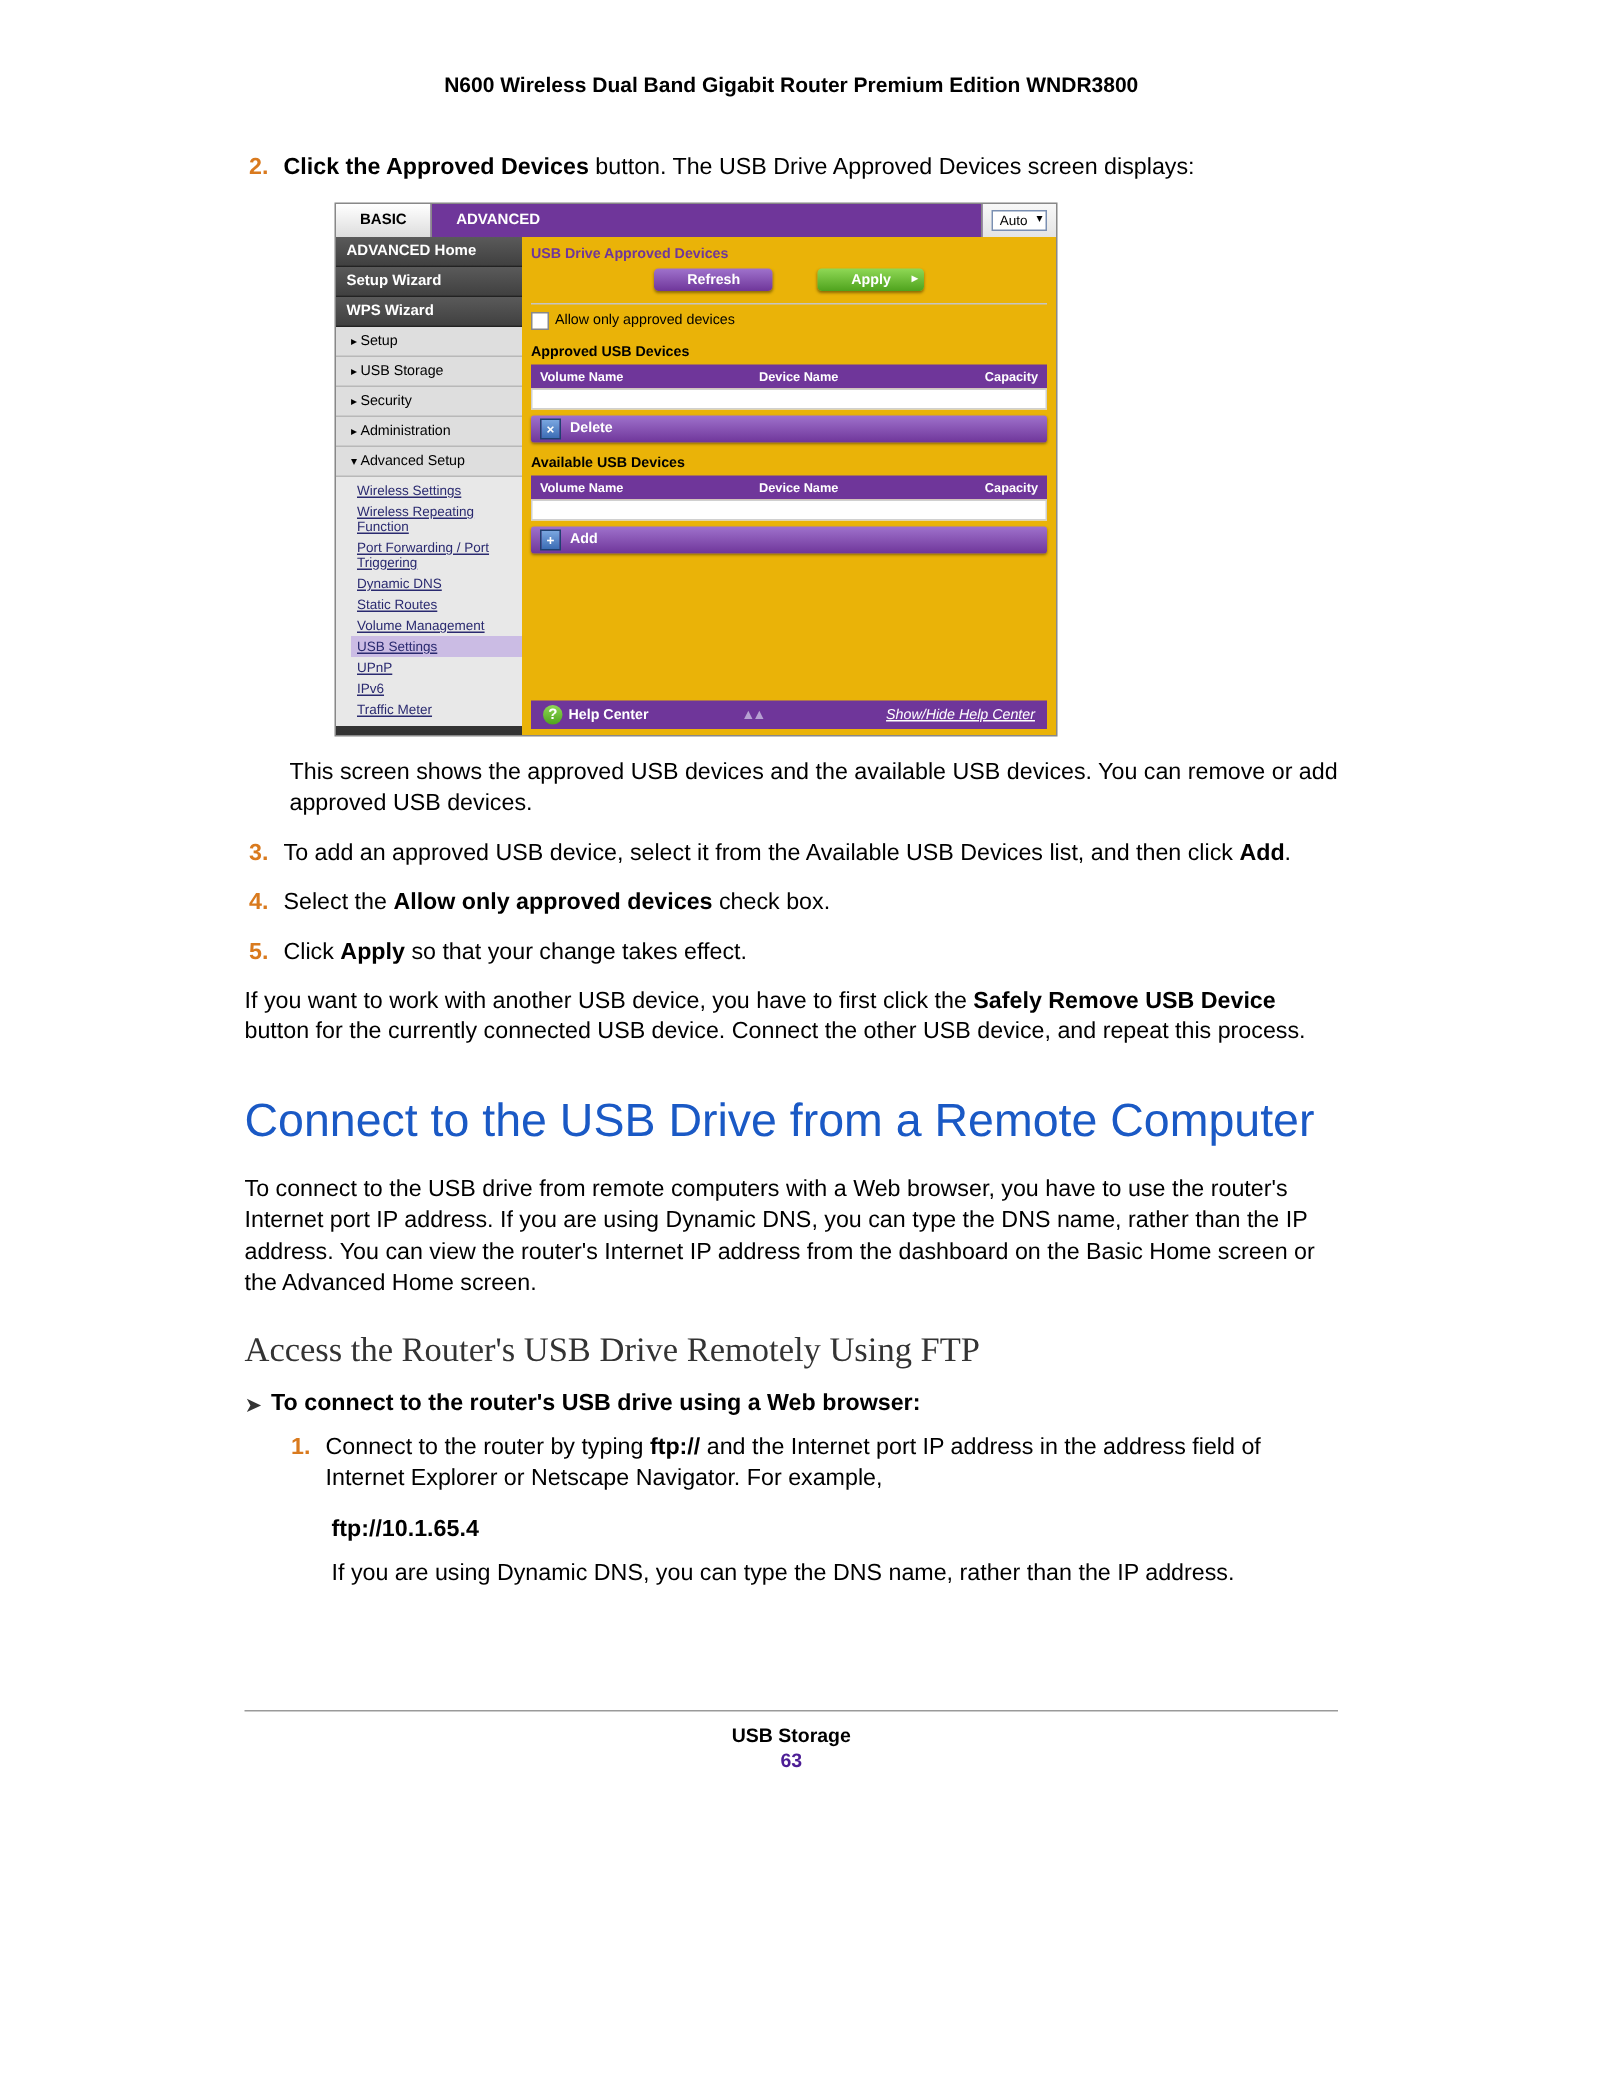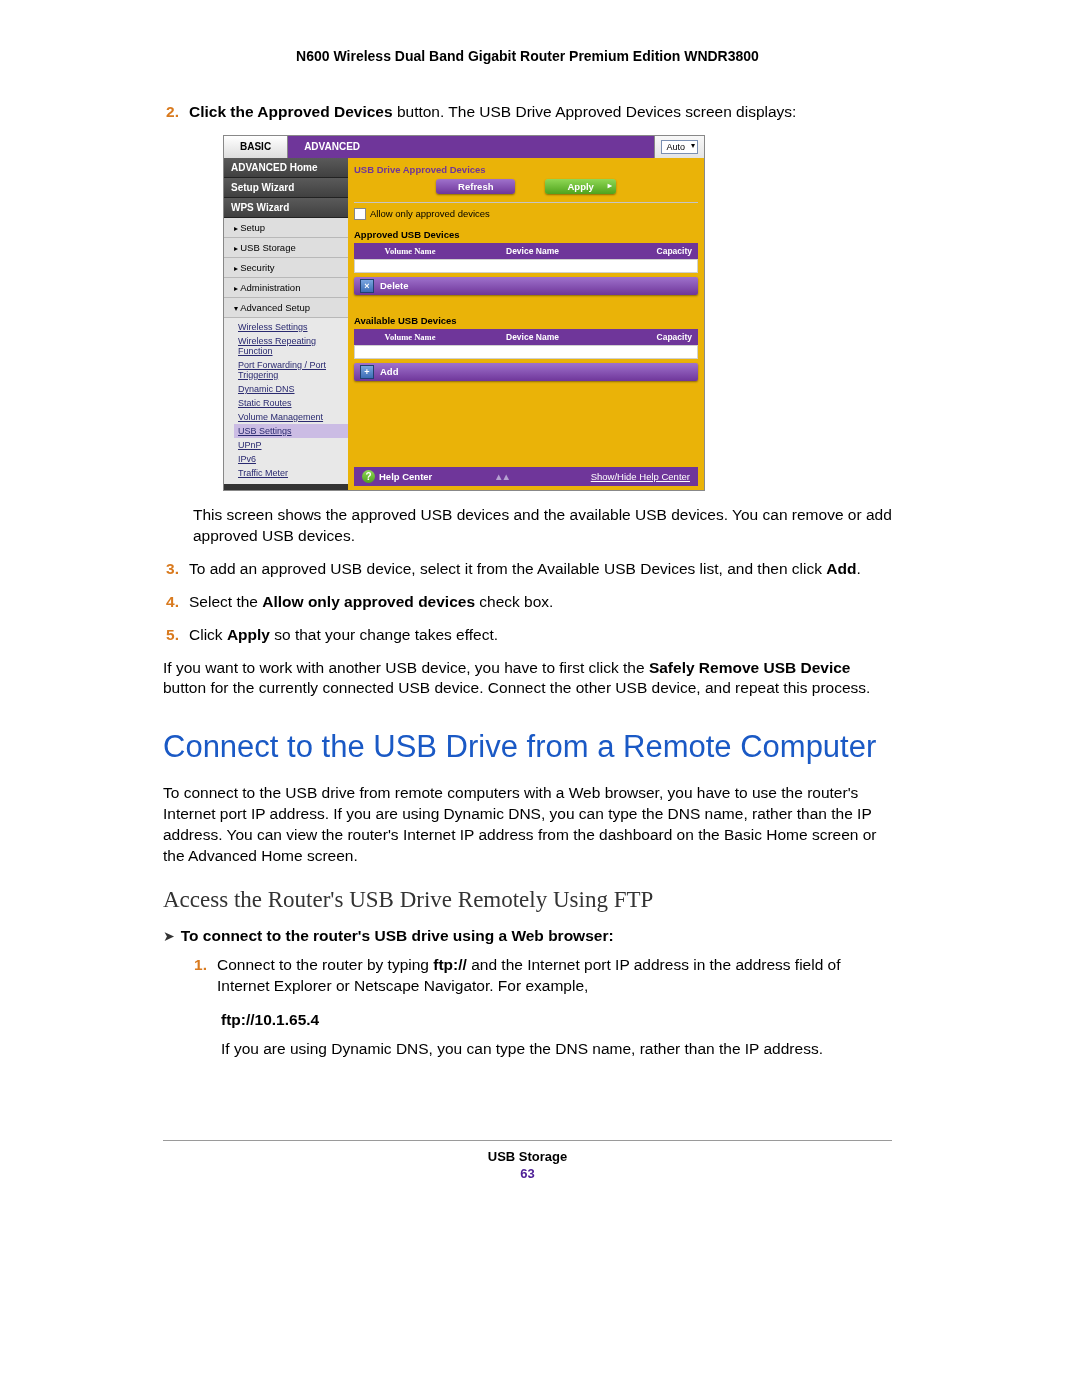--- a/index.html
+++ b/index.html
@@ -216,21 +216,21 @@
   .ru-checkbox { width:10px;height:10px;border:1px solid #888;background:#fff;display:inline-block;}
   .ru-section-label { font-weight:bold; font-size:9.5px; margin:3px 0;}
   .ru-table-head {
     display:flex;
     background:#6f369a;
     color:#fff;
     font-size:8.5px;
     font-weight:bold;
   }
   .ru-th { padding:3px 6px; }
-  .ru-th1 { width:100px; text-align:center;font-family:Liberation Serif, serif;}
+  .ru-th1 { width:100px; text-align:left;}
   .ru-th2 { width:100px; padding-left:40px;}
   .ru-th3 { flex:1; text-align:right; }
   .ru-table-row { height:12px; background:#fff; border:1px solid #d0d0d0;}
   .ru-action-btn{
     display:inline-flex; align-items:center; gap:6px;
     background:linear-gradient(#9f72cc,#6f369a);
     color:#fff; font-weight:bold;
     padding:2px 22px 2px 6px;
     border-radius:2px;
     box-shadow:0 1px 2px rgba(0,0,0,.4);
@@ -248,21 +248,21 @@
     background:#6f369a;
     color:#fff;
     display:flex;
     justify-content:space-between;
     align-items:center;
     padding:3px 8px;
     font-size:9.5px;
     font-weight:bold;
   }
   .ru-help-left{display:flex;align-items:center;gap:4px;}
-  .ru-help-right{font-weight:normal;text-decoration:underline;margin-left:20px;}
+  .ru-help-right{font-weight:normal;font-style:italic;text-decoration:underline;margin-left:20px;}
   .ru-q{
     width:13px;height:13px;border-radius:50%;
     background:linear-gradient(#8fd855,#4fa31d);
     display:flex;justify-content:center;align-items:center;
     font-size:10px;
   }
   .ru-chev{ color:#b6a1d2; letter-spacing:-2px; }
 </style>
 </head>
 <body>
@@ -327,21 +327,21 @@
           <div class="ru-th ru-th1">Volume Name</div>
           <div class="ru-th ru-th2">Device Name</div>
           <div class="ru-th ru-th3">Capacity</div>
         </div>
         <div class="ru-table-row"></div>
         <div class="ru-action-btn">
           <span class="ru-action-sq">×</span>
           <span>Delete</span>
         </div>
 
-        <div class="ru-section-label" style="margin-top:20px;">Available USB Devices</div>
+        <div class="ru-section-label" style="margin-top:8px;">Available USB Devices</div>
         <div class="ru-table-head">
           <div class="ru-th ru-th1">Volume Name</div>
           <div class="ru-th ru-th2">Device Name</div>
           <div class="ru-th ru-th3">Capacity</div>
         </div>
         <div class="ru-table-row"></div>
         <div class="ru-action-btn">
           <span class="ru-action-sq">+</span>
           <span>Add</span>
         </div>

